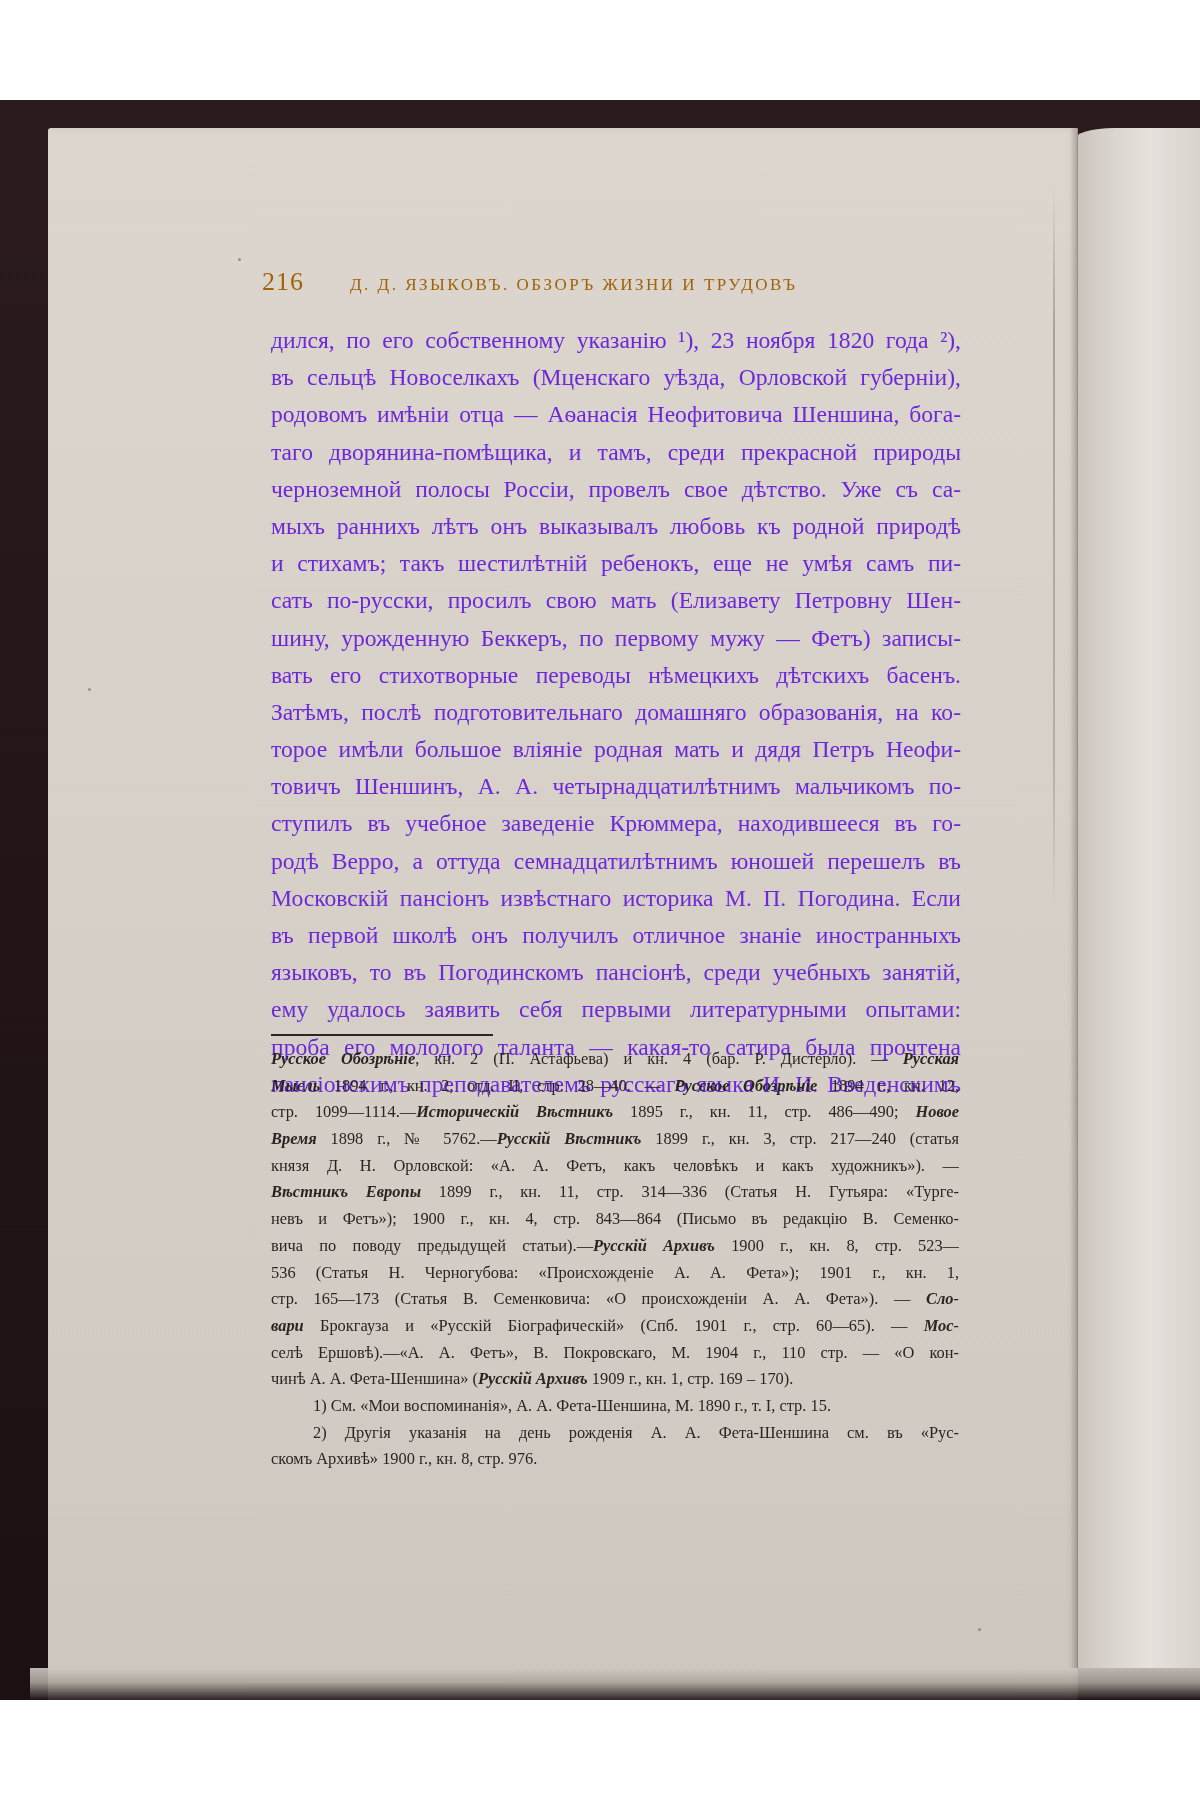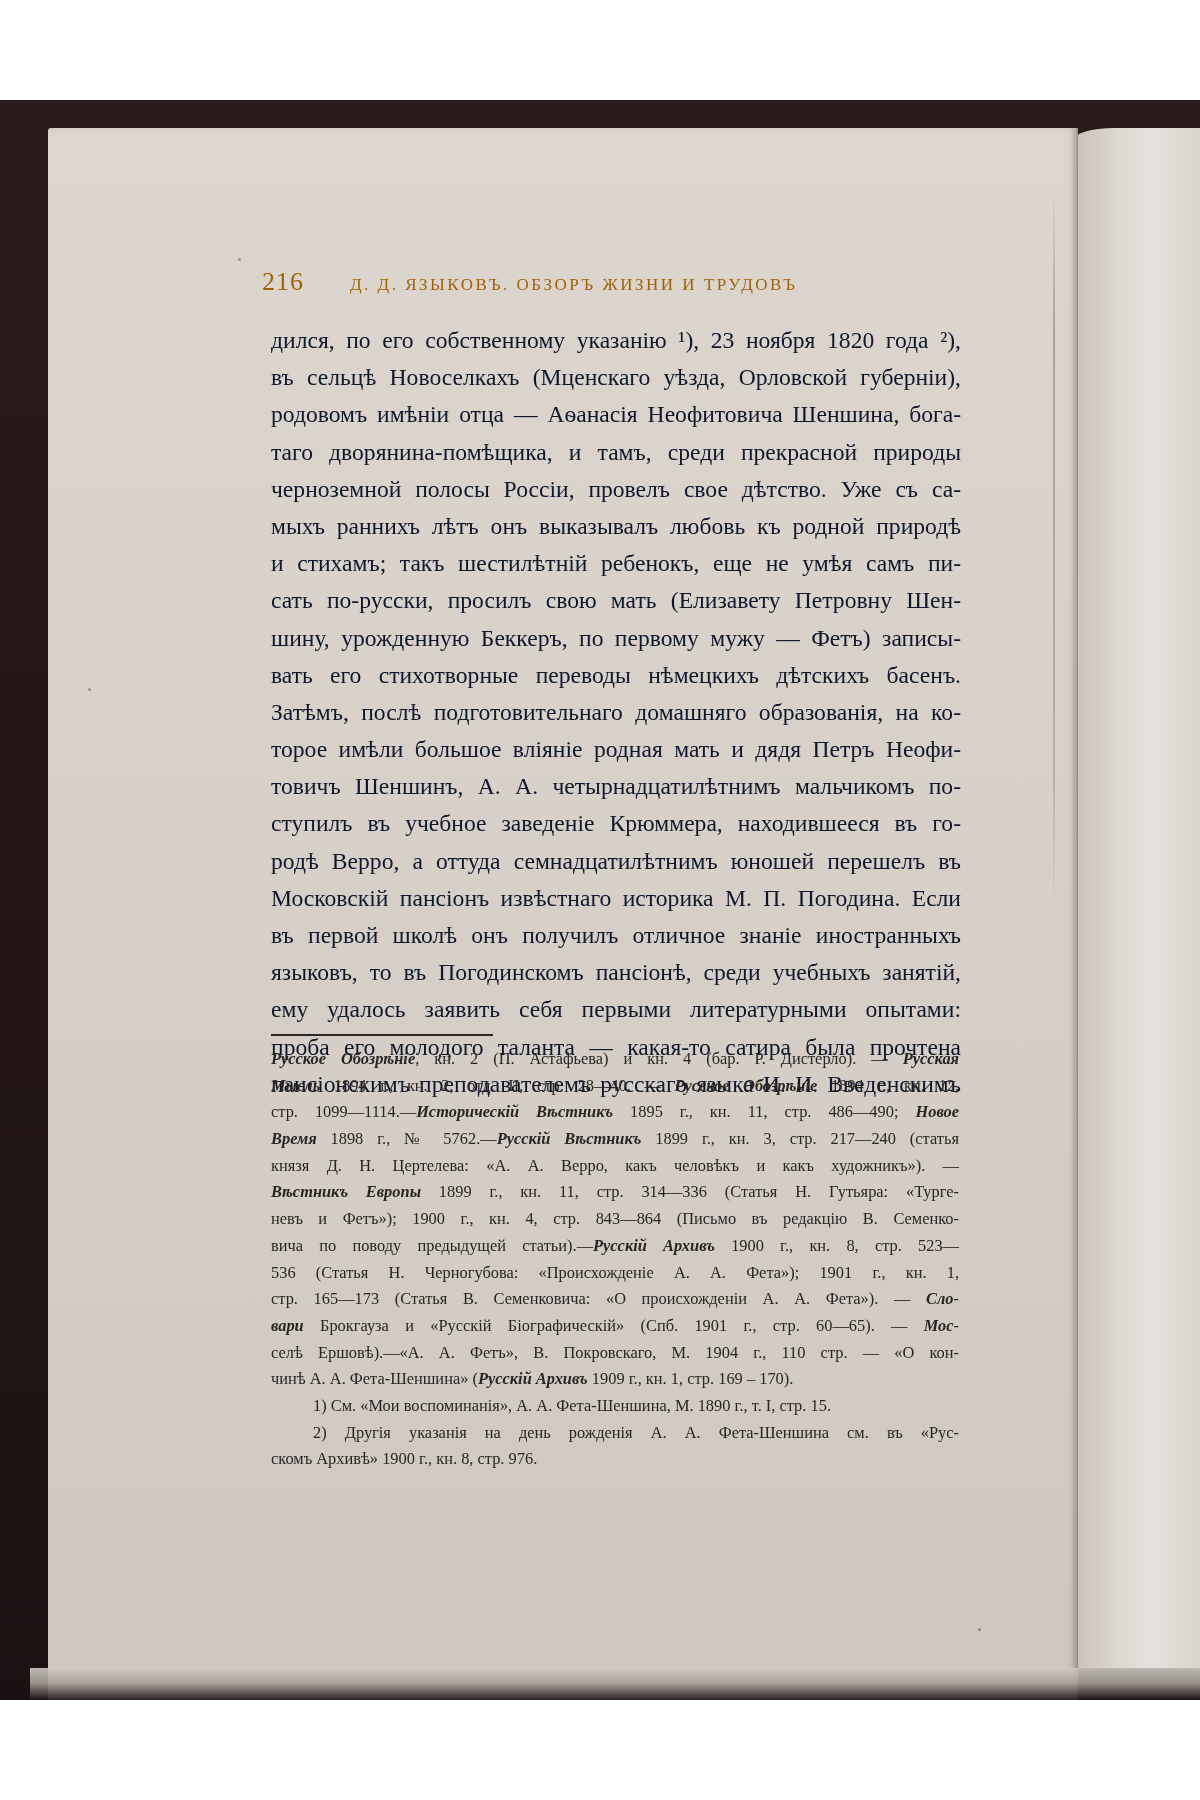--- a/index.html
+++ b/index.html
@@ -43,21 +43,21 @@
   }
   .page-number {
     position: absolute; left: 0; top: 0; font-size: 26px; letter-spacing: 1px;
   }
   .running-title {
     position: absolute; left: 88px; top: 8px; font-size: 17px; letter-spacing: 2.5px;
     text-transform: uppercase; font-variant: small-caps; text-align: right;
   }
   .body-text {
     position: absolute; left: 271px; top: 322px; width: 690px;
-    color: #0f172a; font-size: 23.6px; line-height: 37.2px;
+    color: #6d28d9; font-size: 23.6px; line-height: 37.2px;
   }
   .body-text .line {
     display: block; white-space: nowrap; text-align: justify; text-align-last: justify;
     height: 37.2px;
   }
   .rule {
     position: absolute; left: 271px; top: 1034px; width: 222px; height: 2px;
     background: #2c2624;
   }
   .footnotes {
@@ -117,21 +117,21 @@
 </div>
 
 <div class="rule"></div>
 
 <div class="footnotes">
   <div id="biblio">
       <span class="line"><i>Русское Обозрѣніе</i><span>, кн. 2 (П. Астафьева) и кн. 4 (бар. Р. Дистерло). — </span><i>Русская</i></span>
       <span class="line"><i>Мысль</i><span> 1894 г., кн. 2, отд. II, стр. 28—40. — </span><i>Русское Обозрѣніе</i><span> 1894 г., кн. 12,</span></span>
       <span class="line"><span>стр. 1099—1114.—</span><i>Историческій Вѣстникъ</i><span> 1895 г., кн. 11, стр. 486—490; </span><i>Новое</i></span>
       <span class="line"><i>Время</i><span> 1898 г., № 5762.—</span><i>Русскій Вѣстникъ</i><span> 1899 г., кн. 3, стр. 217—240 (статья</span></span>
-      <span class="line"><span>князя Д. Н. Цертелева: «А. А. Верро, какъ человѣкъ и какъ художникъ»). —</span></span>
+      <span class="line"><span>князя Д. Н. Орловской: «А. А. Фетъ, какъ человѣкъ и какъ художникъ»). —</span></span>
       <span class="line"><i>Вѣстникъ Европы</i><span> 1899 г., кн. 11, стр. 314—336 (Статья Н. Гутьяра: «Турге-</span></span>
       <span class="line"><span>невъ и Фетъ»); 1900 г., кн. 4, стр. 843—864 (Письмо въ редакцію В. Семенко-</span></span>
       <span class="line"><span>вича по поводу предыдущей статьи).—</span><i>Русскій Архивъ</i><span> 1900 г., кн. 8, стр. 523—</span></span>
       <span class="line"><span>536 (Статья Н. Черногубова: «Происхожденіе А. А. Фета»); 1901 г., кн. 1,</span></span>
       <span class="line"><span>стр. 165—173 (Статья В. Семенковича: «О происхожденіи А. А. Фета»). — </span><i>Сло-</i></span>
       <span class="line"><i>вари</i><span> Брокгауза и «Русскій Біографическій» (Спб. 1901 г., стр. 60—65). — </span><i>Мос-</i></span>
       <span class="line"><span>селѣ Ершовѣ).—«А. А. Фетъ», В. Покровскаго, М. 1904 г., 110 стр. — «О кон-</span></span>
       <span class="line short"><span>чинѣ А. А. Фета-Шеншина» (</span><i>Русскій Архивъ</i><span> 1909 г., кн. 1, стр. 169 – 170).</span></span>
     </div>
   <span class="line short indent">1) См. «Мои воспоминанія», А. А. Фета-Шеншина, М. 1890 г., т. I, стр. 15.</span>

